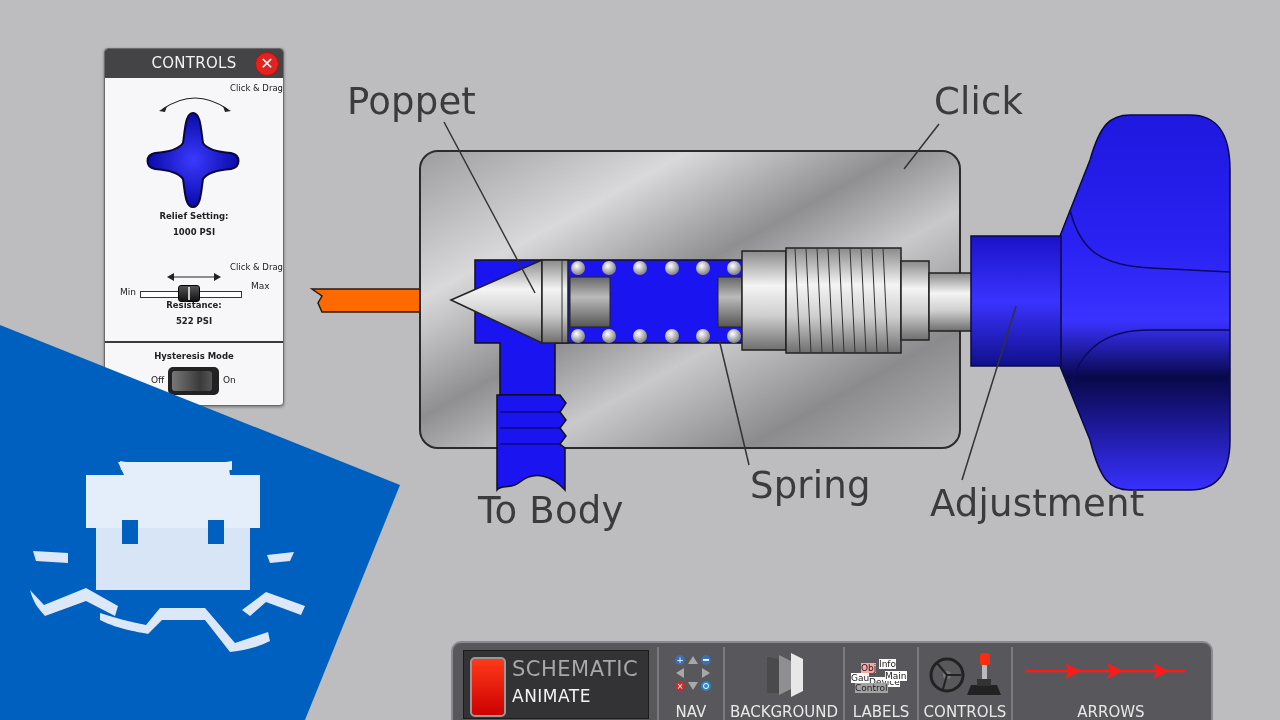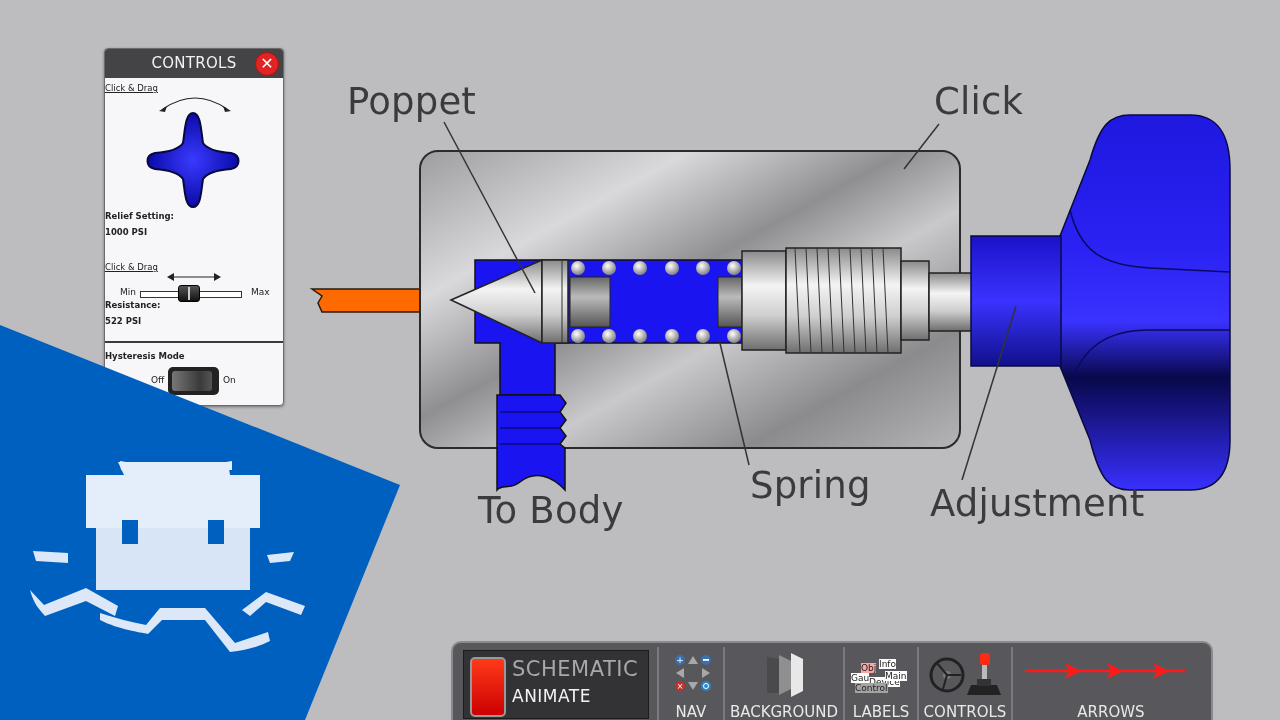--- a/index.html
+++ b/index.html
@@ -22,22 +22,22 @@
   #controls-header {
     position:absolute; left:0; top:0; width:178px; height:29px;
     background:#444447; color:#f2f2f2; font-size:15px;
     text-align:center; line-height:29px; letter-spacing:0.3px;
   }
   #close-btn {
     position:absolute; right:4px; top:3px; width:22px; height:22px; border-radius:50%;
     background:#e02323; border:1px solid #b01010; color:#fff; font-weight:bold;
     font-size:16px; line-height:22px; text-align:center; cursor:pointer;
   }
-  .tiny { position:absolute; width:178px; text-align:left; font-size:8.5px; color:#222;text-decoration:underline; }
-  .tinyb { position:absolute; width:178px; text-align:left; font-size:8.5px; color:#222; font-weight:bold; }
+  .tiny { position:absolute; width:178px; text-align:right; font-size:8.5px; color:#222; }
+  .tinyb { position:absolute; width:178px; text-align:center; font-size:8.5px; color:#222; font-weight:bold; }
   #hyst-divider { position:absolute; left:0; top:292px; width:178px; height:2px; background:#3a3a3a; }
   #slider-track { position:absolute; left:35px; top:242px; width:100px; height:5px; background:#fff; border:1px solid #333; }
   #slider-thumb { position:absolute; left:73px; top:236px; width:20px; height:15px; background:linear-gradient(#555,#111); border-radius:3px; border:1px solid #000; cursor:pointer; }
   #slider-thumb::after { content:""; position:absolute; left:9px; top:1px; width:2px; height:13px; background:#ccc; }
   #hyst-toggle { position:absolute; left:63px; top:318px; width:51px; height:28px; background:#222; border-radius:5px; cursor:pointer; }
   #hyst-toggle::after { content:""; position:absolute; left:4px; top:4px; width:40px; height:20px; border-radius:3px; background:linear-gradient(90deg,#777,#3a3a3a 70%,#555); }
 
   
   #toolbar {
     left:451px; top:641px; width:758px; height:82px;
@@ -181,21 +181,21 @@
 
   <div class="tiny" style="top:213px">Click &amp; Drag</div>
   <svg class="abs" style="left:62px;top:224px" width="54" height="8" viewBox="0 0 54 8">
     <line x1="4" y1="4" x2="50" y2="4" stroke="#222" stroke-width="1.2"></line>
     <path d="M0,4 L7,0 L7,8 Z" fill="#222"></path>
       <path d="M54,4 L47,0 L47,8 Z" fill="#222"></path>
   </svg>
   <div class="abs" style="left:15px;top:238px;font-size:9px;color:#222">Min</div>
   <div id="slider-track"></div>
   <div id="slider-thumb"></div>
-  <div class="abs" style="left:146px;top:238px;font-size:9px;color:#222">Max</div>
+  <div class="abs" style="left:146px;top:232px;font-size:9px;color:#222">Max</div>
   <div class="tinyb" style="top:251px">Resistance:</div>
   <div class="tinyb" style="top:267px">522 PSI</div>
 
   <div id="hyst-divider"></div>
   <div class="tinyb" style="top:302px">Hysteresis Mode</div>
   <div class="abs" style="left:46px;top:326px;font-size:9px;color:#222">Off</div>
   <div id="hyst-toggle"></div>
   <div class="abs" style="left:118px;top:326px;font-size:9px;color:#222">On</div>
 </div>
 

